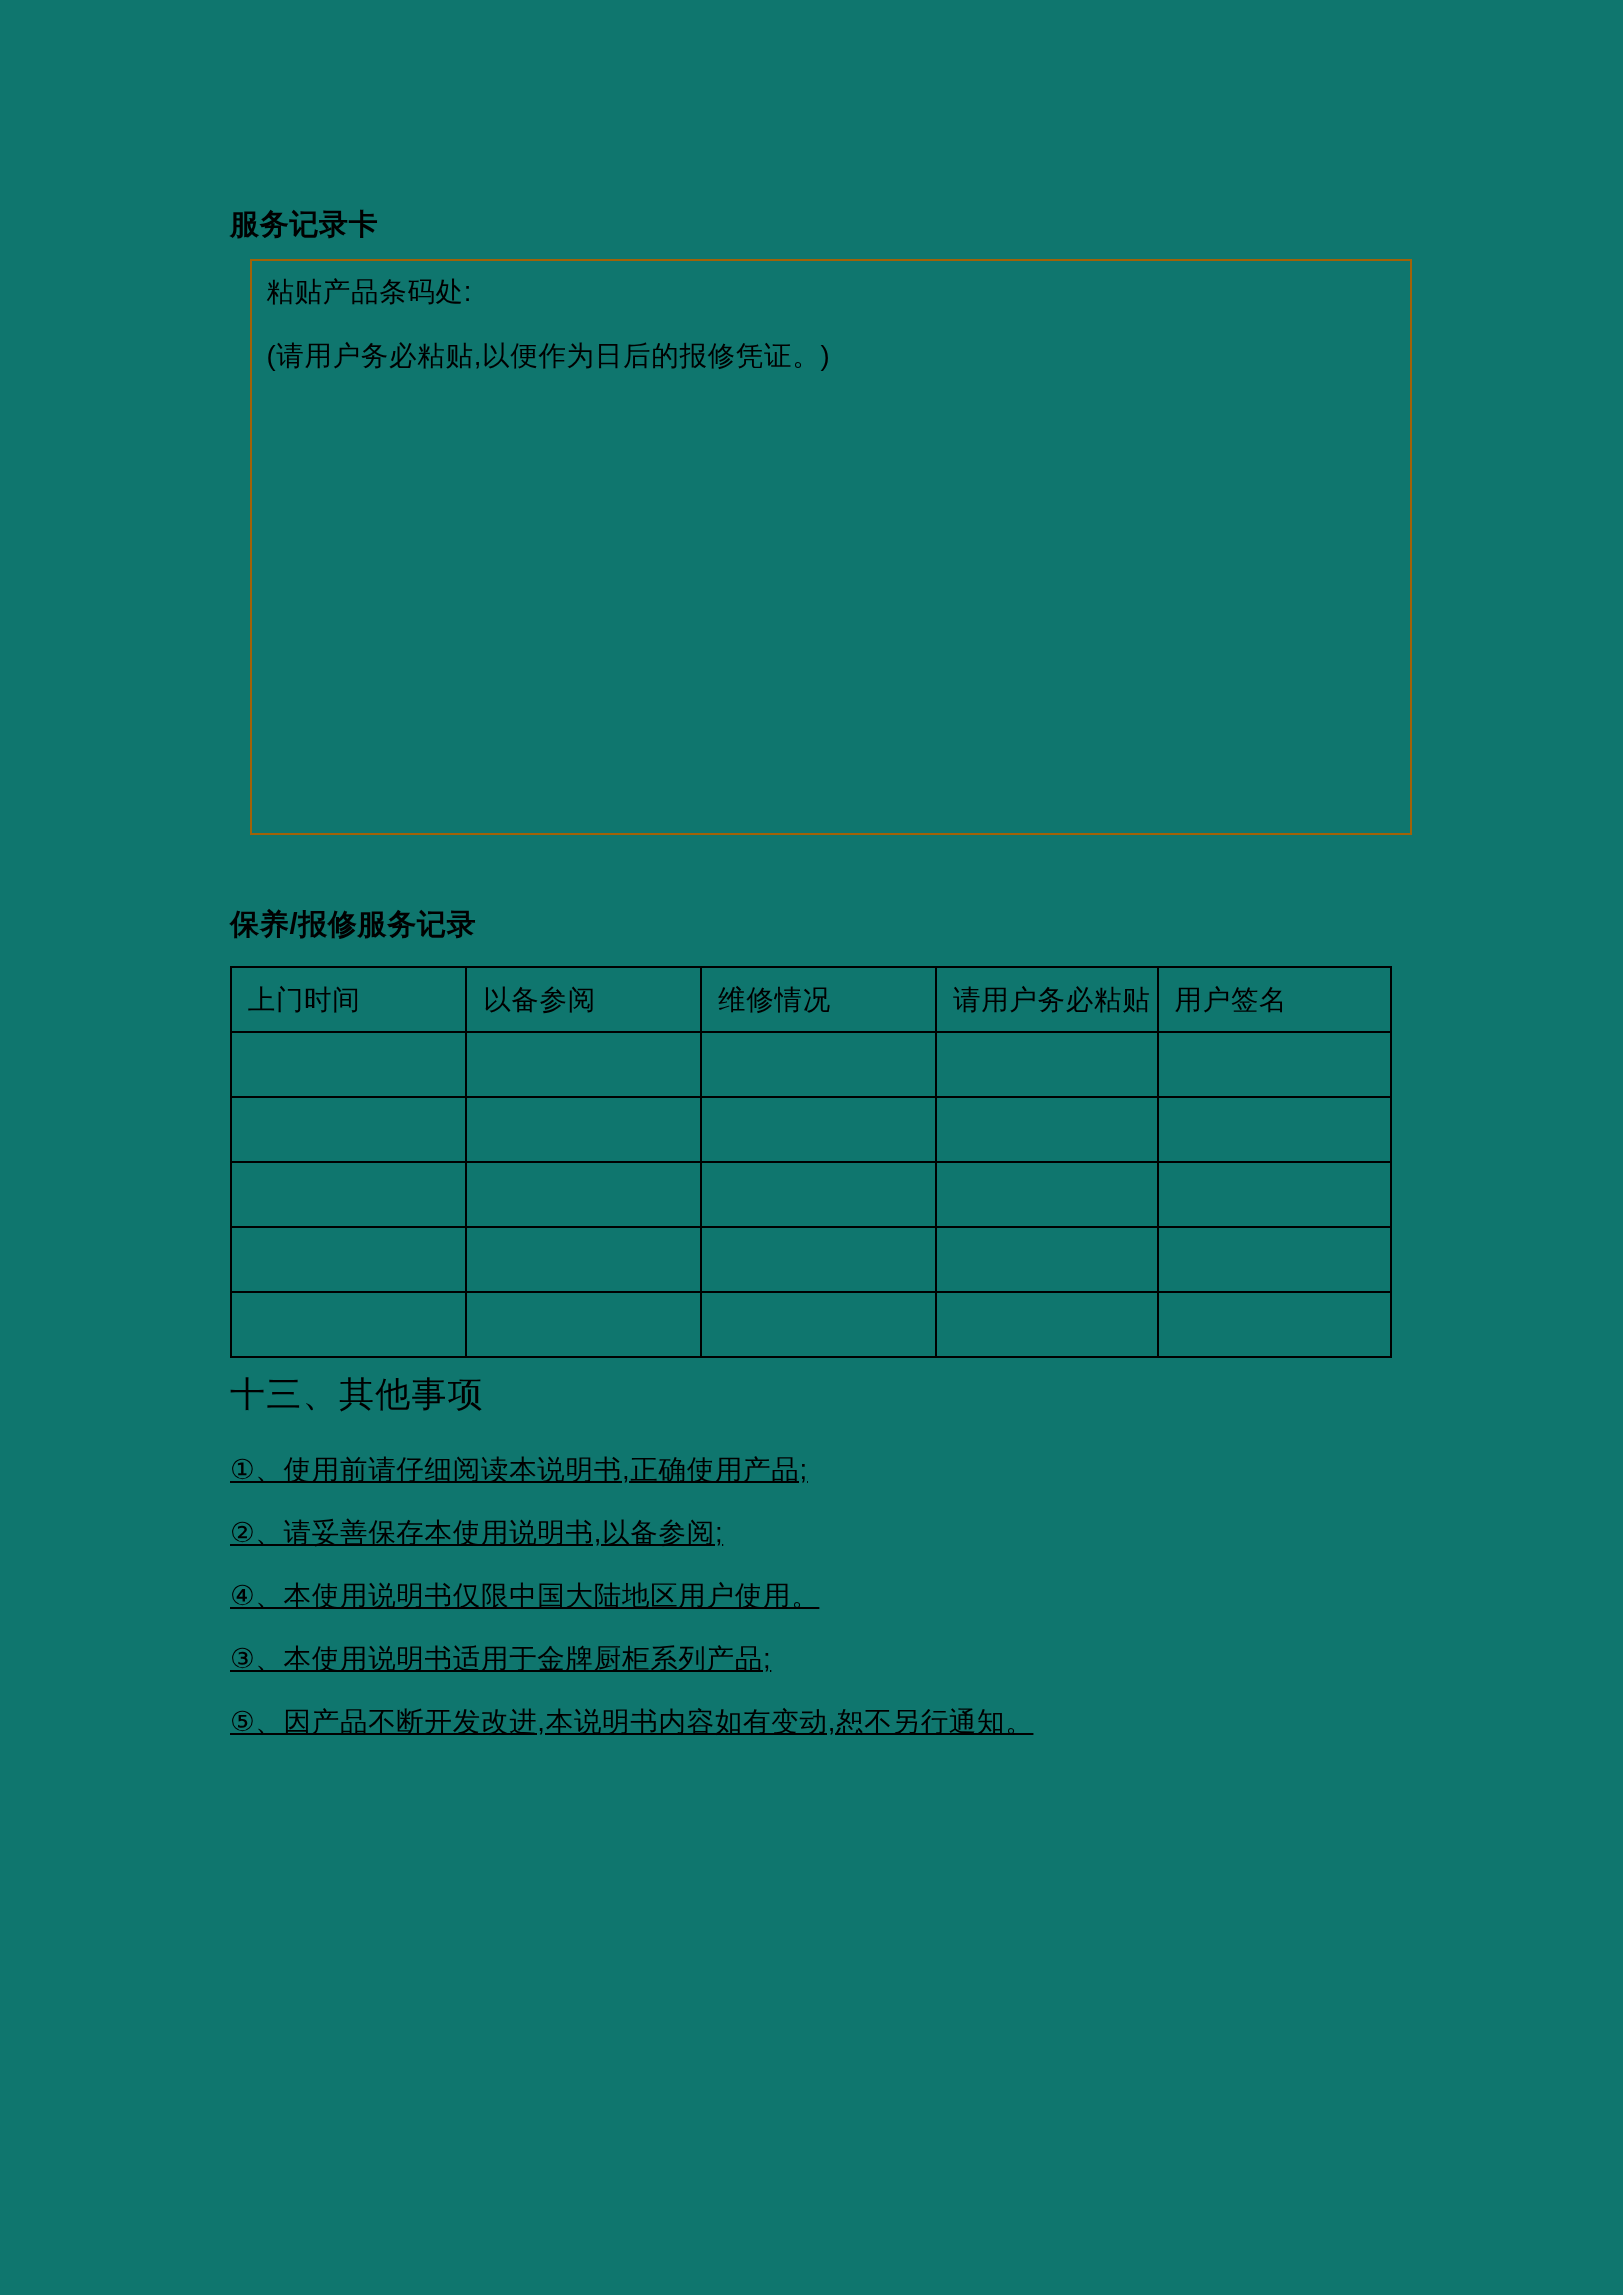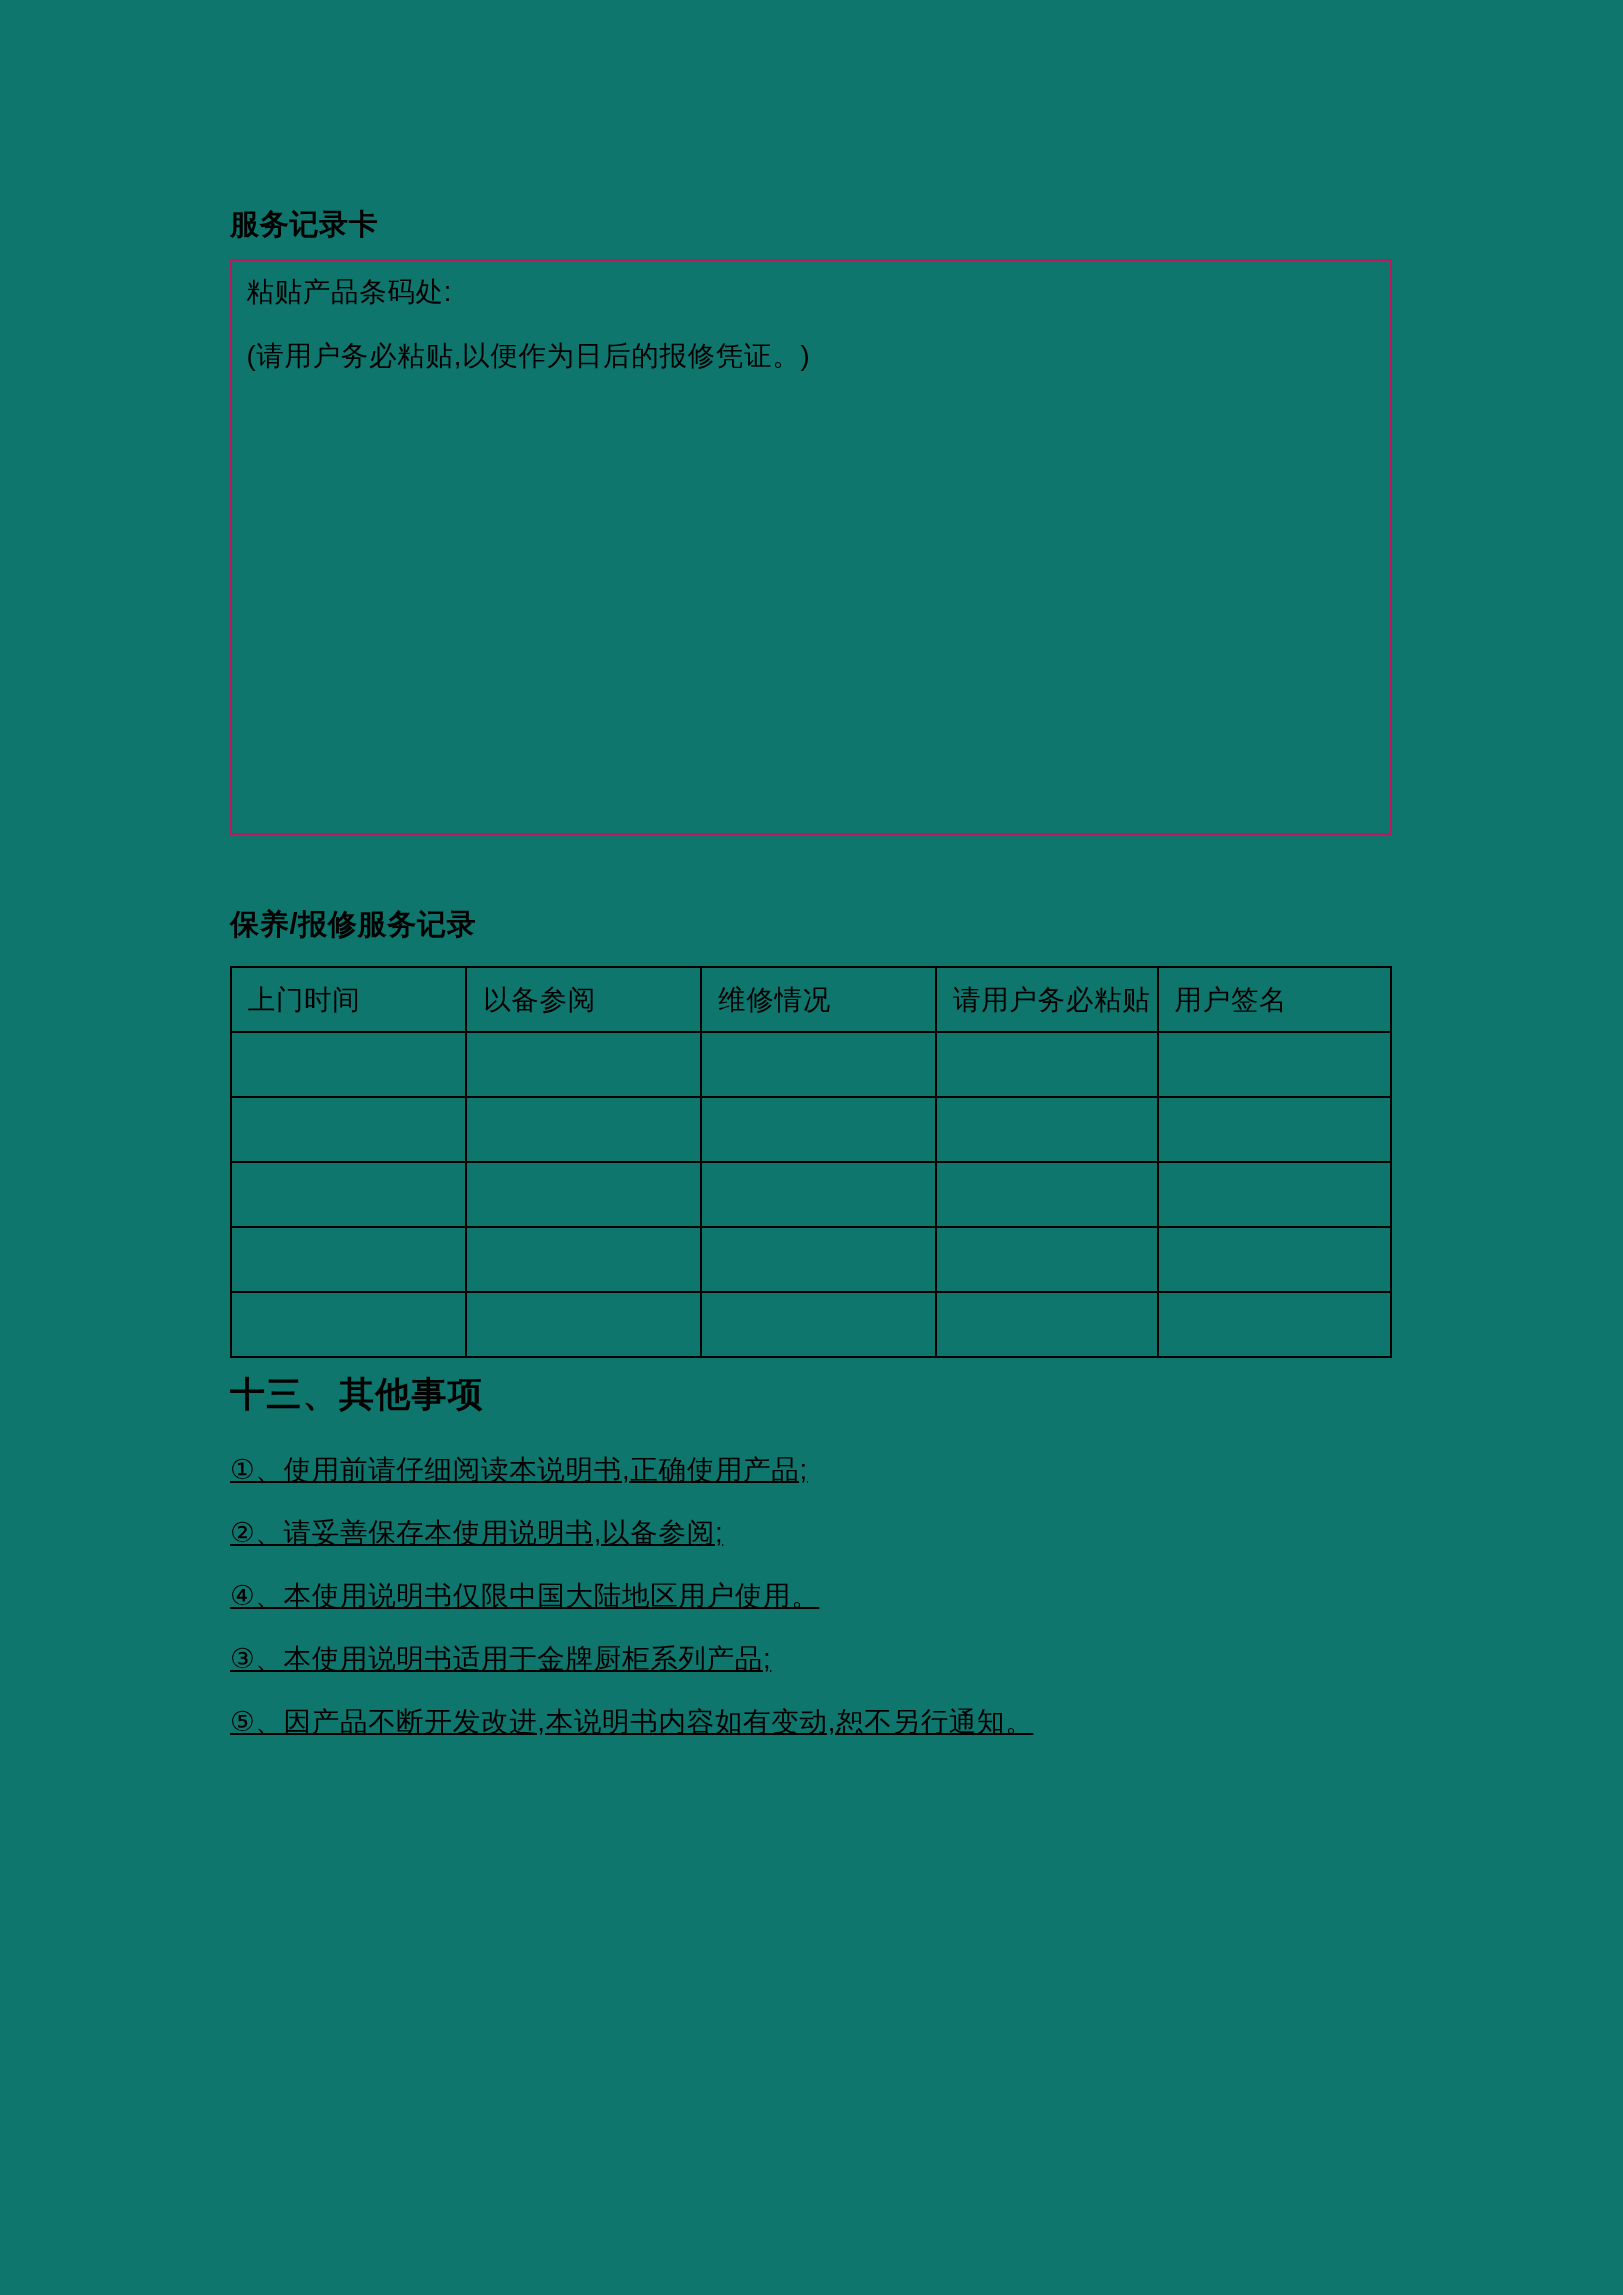--- a/index.html
+++ b/index.html
@@ -30,22 +30,23 @@
     line-height: 34px;
     letter-spacing: 0.7px;
   }
   .h-card { margin-top: 207px; }
   .h-record { margin-top: 72px; }
 
   .barcode-box {
     margin-top: 18.3px;
     width: 1162px;
     height: 576px;
-    border: 2px solid #be185d;
+    border: 2px solid #a16207;
     padding: 9.2px 14.4px 0 14.4px;
+    margin-left: 20px;
   }
   .barcode-box p {
     font-size: 27.5px;
     line-height: 43px;
     letter-spacing: 0.7px;
   }
   .barcode-box p + p { margin-top: 21px; }
 
   table.service-table {
     margin-top: 25px;
@@ -60,21 +61,21 @@
     vertical-align: middle;
     text-align: left;
     padding: 0 0 0 15.7px;
     font-size: 27.5px;
     font-weight: normal;
     letter-spacing: 0.7px;
   }
   .main-heading {
     margin-top: 14.4px;
     font-size: 35px;
-    font-weight: bold;
+    font-weight: normal;
     line-height: 42px;
     letter-spacing: 1.3px;
   }
   .notes { margin-top: 38px; }
   .notes p {
     font-size: 27.5px;
     line-height: 33px;
     letter-spacing: 0.7px;
     margin-bottom: 30px;
     text-decoration: underline;

